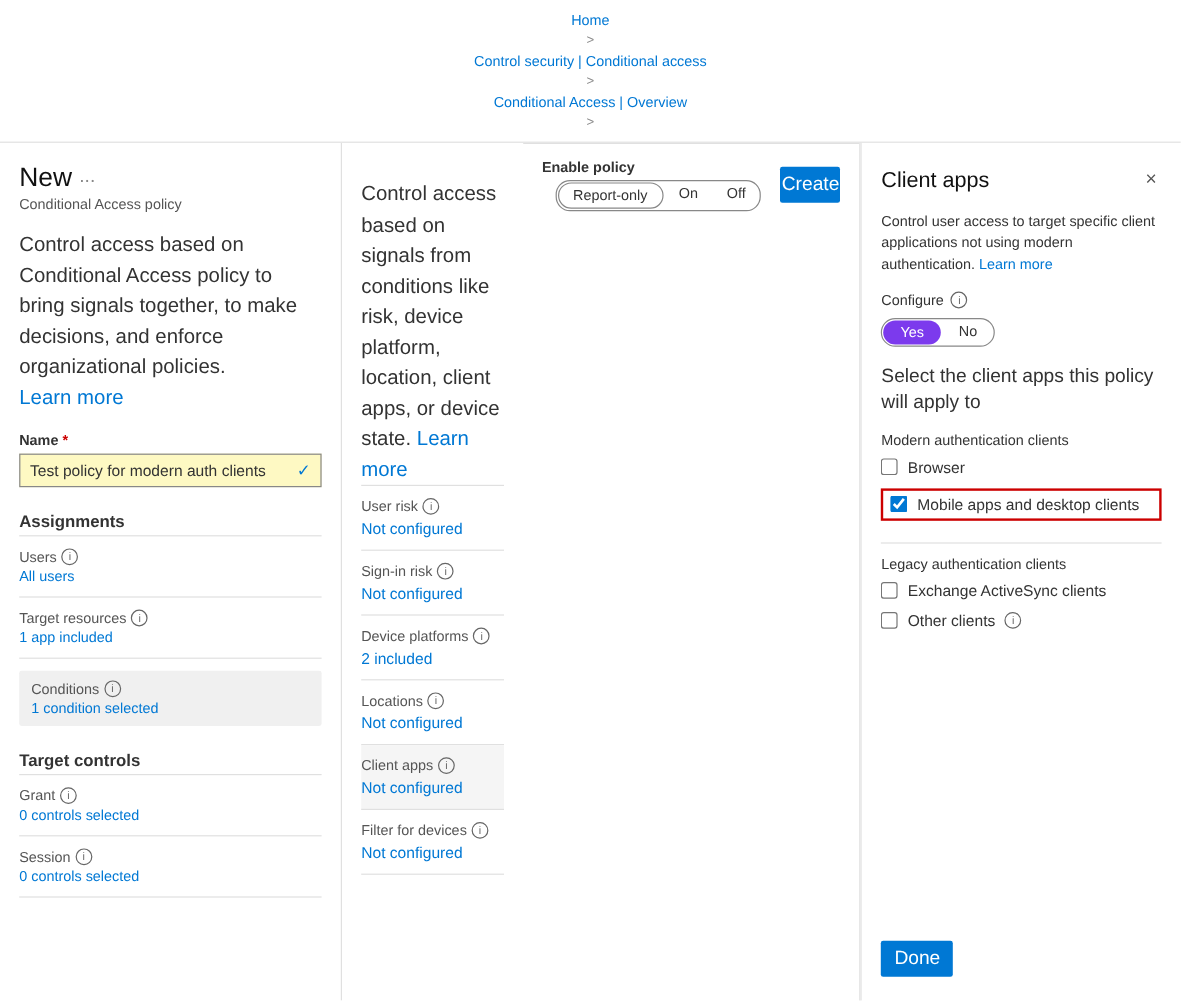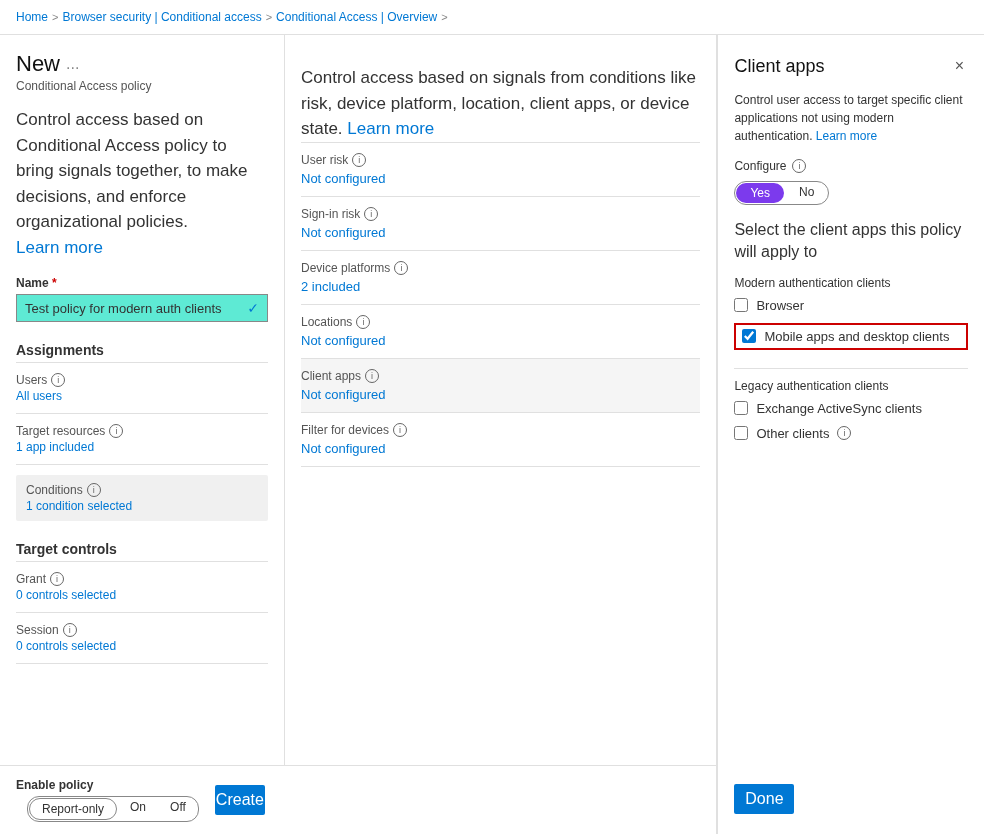--- a/index.html
+++ b/index.html
@@ -6,34 +6,35 @@
     body { font-family: 'Segoe UI', Arial, sans-serif; font-size: 13px; color: #333; background: #fff; display: flex; flex-direction: column; height: 834px; overflow: hidden; }
 
     .breadcrumb-bar {
       padding: 10px 16px;
       font-size: 12px;
       color: #555;
       border-bottom: 1px solid #e0e0e0;
       display: flex;
       align-items: center;
       gap: 4px;
+      flex-direction: column;
     }
     .breadcrumb-bar a, .breadcrumb-link { color: #0078d4; text-decoration: none; cursor: pointer; }
     .breadcrumb-sep { color: #888; font-size: 11px; }
 
     .main-content {
       display: flex;
       flex: 1;
       overflow: hidden;
     }
 
     .left-panel {
       width: 728px;
       display: flex;
-      flex-direction: column;
+      flex-direction: row;
       border-right: 1px solid #e0e0e0;
       overflow: hidden;
     }
 
     .policy-area {
       display: flex;
       flex: 1;
       overflow: hidden;
     }
 
@@ -86,21 +87,21 @@
 
     .text-input {
       width: 100%;
       border: 1px solid #888;
       padding: 5px 8px;
       font-size: 13px;
       color: #333;
       display: flex;
       align-items: center;
       justify-content: space-between;
-      background: #5eead4;
+      background: #fef9c3;
     }
     .text-input .check-icon { color: #0078d4; font-size: 14px; }
 
     .section-header {
       font-size: 14px;
       font-weight: 600;
       color: #333;
       margin-top: 20px;
       margin-bottom: 8px;
       padding-bottom: 4px;
@@ -344,21 +345,21 @@
       padding: 12px 16px;
       background: #fff;
     }
   </style>
 </head>
 <body>
 
 <div class="breadcrumb-bar">
   <a class="breadcrumb-link">Home</a>
   <span class="breadcrumb-sep">&gt;</span>
-  <a class="breadcrumb-link">Browser security | Conditional access</a>
+  <a class="breadcrumb-link">Control security | Conditional access</a>
   <span class="breadcrumb-sep">&gt;</span>
   <a class="breadcrumb-link">Conditional Access | Overview</a>
   <span class="breadcrumb-sep">&gt;</span>
 </div>
 
 <div class="main-content">
 
   <div class="left-panel">
     <div class="policy-area">
 

